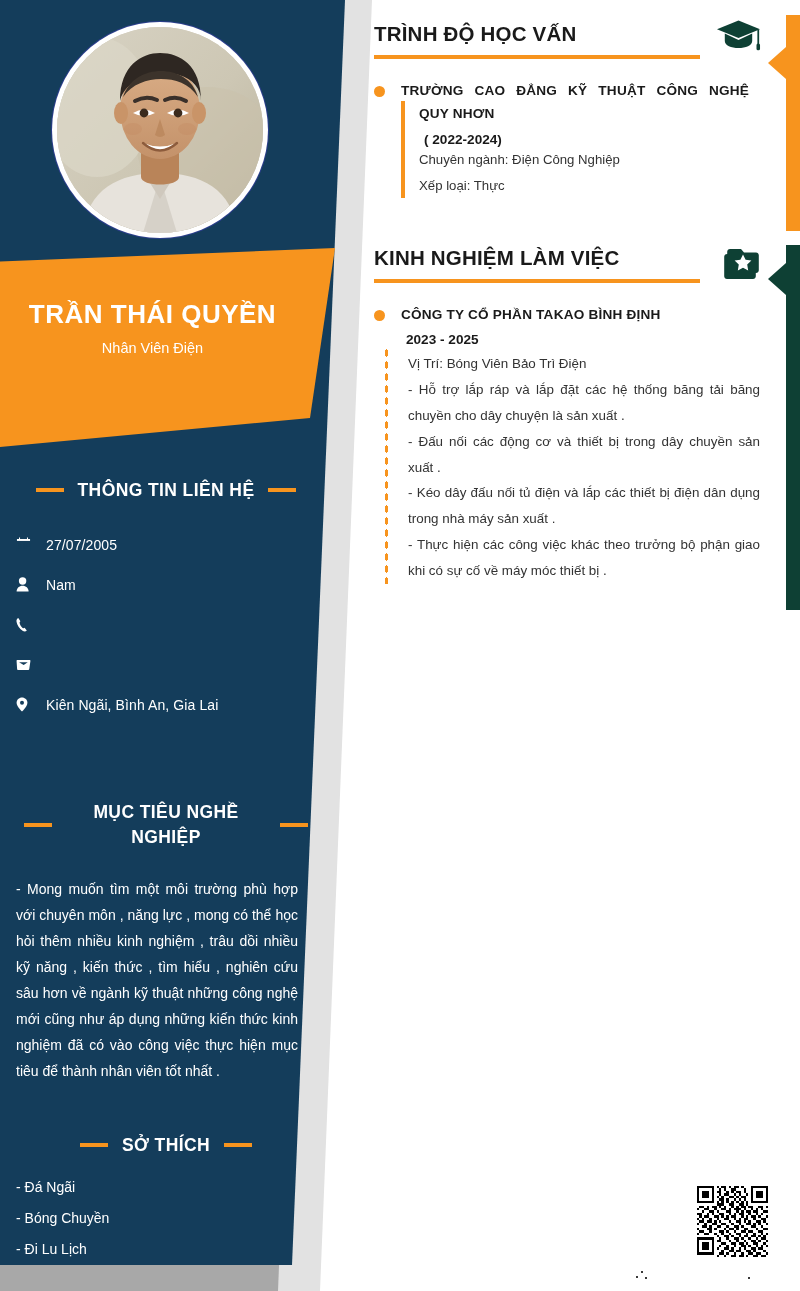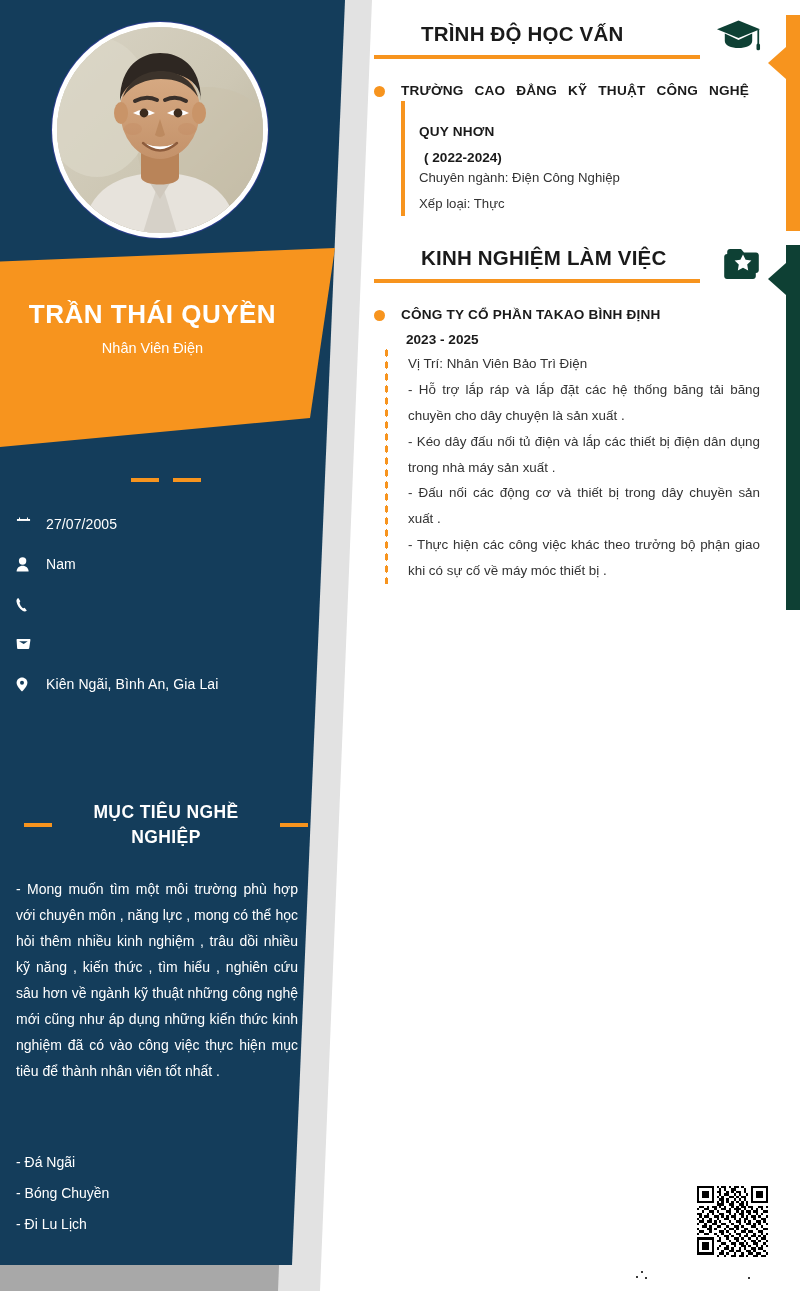--- a/index.html
+++ b/index.html
@@ -158,21 +158,20 @@
   
   .main { position: absolute; left: 374px; top: 0; width: 426px; height: 1291px; z-index: 4; }
 
   .sec-head { position: relative; }
   .sec-title {
     color: #1a1a1a;
     font-size: 20.5px;
     font-weight: bold;
     letter-spacing: 0.2px;
     line-height: 1;
-    margin-left: 47px;
   }
   .sec-rule {
     margin-top: 10px;
     width: 326px; height: 4px;
     background: #f7941e;
   }
 
   .sec-icon { position: absolute; top: -6px; }
   .sec-icon svg { display: block; }
 
@@ -327,20 +326,21 @@
   <div class="name-banner">
     <div class="inner">
       <div class="name">TRẦN THÁI QUYỀN</div>
       <div class="role">Nhân Viên Điện</div>
     </div>
   </div>
 
   <div class="side-section" style="top:478px;">
     <div class="side-title-row">
       <span class="dash"></span>
+      <div class="side-title">THÔNG TIN LIÊN HỆ</div>
       <span class="dash"></span>
     </div>
     <div class="contact-list">
 
       <div class="contact-row">
         <span class="contact-ico">
           <svg width="15" height="15" viewBox="0 0 16 16" fill="#ffffff">
             <path d="M3.2 0.6h1.1v1.5H3.2zM11.7 0.6h1.1v1.5h-1.1z"></path>
             <path d="M1 2.1h14v2.1H1z"></path>
             <path d="M1 4.9h14V15H1zM2.6 6.3v1.3h1.3V6.3zM5.1 6.3v1.3h1.3V6.3zM7.6 6.3v1.3h1.3V6.3zM10.1 6.3v1.3h1.3V6.3zM12.6 6.3v1.3h1.3V6.3zM2.6 8.7V10h1.3V8.7zM5.1 8.7V10h1.3V8.7zM7.6 8.7V10h1.3V8.7zM10.1 8.7V10h1.3V8.7zM12.6 8.7V10h1.3V8.7zM2.6 11.1v1.3h1.3v-1.3zM5.1 11.1v1.3h1.3v-1.3zM7.6 11.1v1.3h1.3v-1.3zM10.1 11.1v1.3h1.3v-1.3z" fill="#143d5b"></path>
@@ -397,20 +397,25 @@
       <div class="side-title two-line">
         <div>MỤC TIÊU NGHỀ</div>
         <div>NGHIỆP</div>
       </div>
       <span class="dash"></span>
     </div>
     <div class="objective-text">- Mong muốn tìm một môi trường phù hợp với chuyên môn , năng lực , mong có thể học hỏi thêm nhiều kinh nghiệm , trâu dồi nhiều kỹ năng , kiến thức , tìm hiểu , nghiên cứu sâu hơn về ngành kỹ thuật những công nghệ mới cũng như áp dụng những kiến thức kinh nghiệm đã có vào công việc thực hiện mục tiêu để thành nhân viên tốt nhất .</div>
   </div>
 
   <div class="side-section" style="top:1133px;">
+    <div class="side-title-row">
+      <span class="dash"></span>
+      <div class="side-title">SỞ THÍCH</div>
+      <span class="dash"></span>
+    </div>
     <div class="hobby-list">
       <div class="hobby-item">- Đá Ngãi</div>
       <div class="hobby-item">- Bóng Chuyền</div>
       <div class="hobby-item">- Đi Lu Lịch</div>
     </div>
   </div>
 
   <div class="main">
 
     <div class="edge-bar" style="top:15px; height:216px; background:#f7941e;">
@@ -435,21 +440,21 @@
       </div>
 
       <div class="entry" style="margin-top:22px;">
         <div class="entry-bullet-row">
           <span class="bullet"></span>
           <div>
             <div class="entry-org">TRƯỜNG CAO ĐẲNG KỸ THUẬT CÔNG NGHỆ</div>
           </div>
         </div>
         <div class="edu-body">
-          <div class="entry-org nojustify" style="margin-top:19px;text-align:center;">QUY NHƠN</div>
+          <div class="entry-org nojustify" style="margin-top:1px;text-align:center;">QUY NHƠN</div>
           <div class="entry-sub">( 2022-2024)</div>
           <div class="edu-line" style="margin-top:0;">Chuyên ngành: Điện Công Nghiệp</div>
           <div class="edu-line">Xếp loại: Thực</div>
         </div>
       </div>
     </div>
 
     <div style="position:absolute; top:248px; left:0; width:426px;">
       <div class="sec-head">
         <div class="sec-title">KINH NGHIỆM LÀM VIỆC</div>
@@ -467,24 +472,24 @@
         <div class="entry-bullet-row">
           <span class="bullet"></span>
           <div>
             <div class="entry-org nojustify">CÔNG TY CỔ PHẦN TAKAO BÌNH ĐỊNH</div>
             <div class="entry-sub">2023 - 2025</div>
           </div>
         </div>
 
         <div class="exp-body">
           <span class="dotline"></span>
-          <div class="exp-line plain">Vị Trí: Nhân Viên Bảo Trì Điện</div>
+          <div class="exp-line plain">Vị Trí: Bóng Viên Bảo Trì Điện</div>
           <div class="exp-line">-  Hỗ trợ lắp ráp và lắp đặt các hệ thống băng tải băng chuyền cho dây chuyện là sản xuất .</div>
+          <div class="exp-line">- Đấu nối các động cơ và thiết bị trong dây chuyền sản xuất .</div>
           <div class="exp-line">- Kéo dây đấu nối tủ điện và lắp các thiết bị điện dân dụng trong nhà máy sản xuất .</div>
-          <div class="exp-line">- Đấu nối các động cơ và thiết bị trong dây chuyền sản xuất .</div>
           <div class="exp-line">-  Thực hiện các công việc khác theo trưởng bộ phận giao khi có sự cố về máy móc thiết bị .</div>
         </div>
       </div>
     </div>
 
   </div>
 
   <div class="qr">
     <svg viewBox="0 0 29 29" shape-rendering="crispEdges">
       <rect width="29" height="29" fill="#ffffff"></rect>

